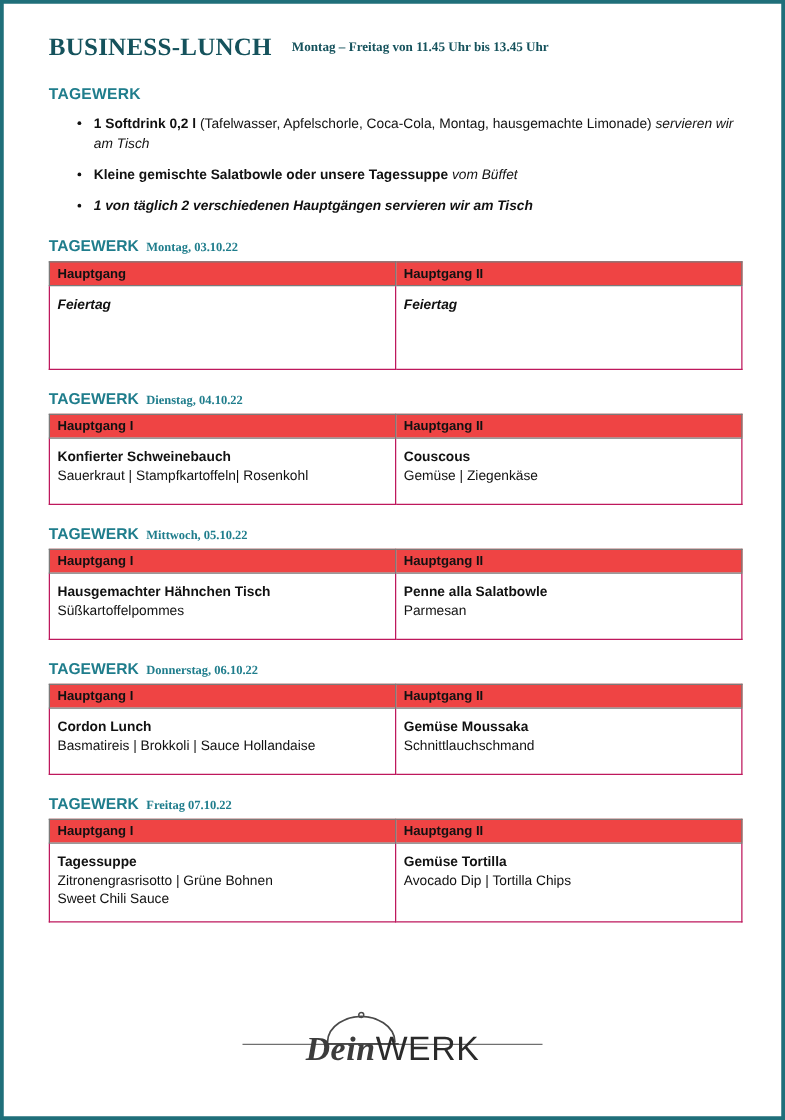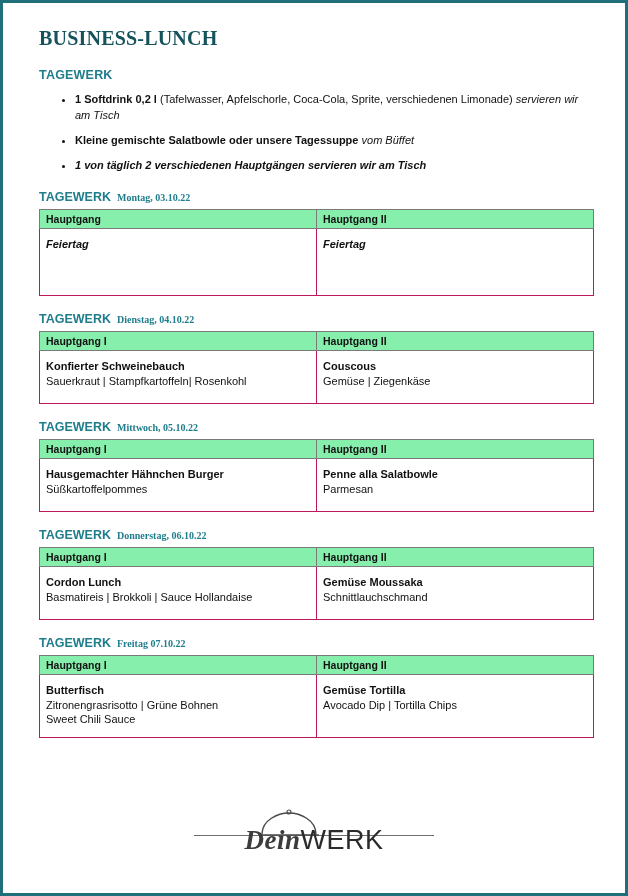--- a/index.html
+++ b/index.html
@@ -103,21 +103,21 @@
     font-size: 10px;
     color: #1f7d8c;
   }
 
   table.menu {
     width: 554px;
     border-collapse: collapse;
     table-layout: fixed;
   }
   table.menu th {
-    background: #86efac;
+    background: #ef4444;
     border: 1px solid #7a7a7a;
     font-family: "Liberation Sans", sans-serif;
     font-size: 10.5px;
     font-weight: bold;
     text-align: left;
     padding: 3px 6px;
     color: #111111;
   }
   table.menu td {
     border: 1px solid #be185d;
@@ -199,28 +199,29 @@
   }
 </style>
 </head>
 <body>
 
 <div class="page">
   <div class="content">
 
     <div class="title-row">
       <span class="doc-title">BUSINESS-LUNCH</span>
+      <span class="doc-subtitle">Montag – Freitag von 11.45 Uhr bis 13.45 Uhr</span>
     </div>
 
     <div class="section-label">TAGEWERK</div>
 
 
     <ul class="bullets">
       <li>
-        <span class="b">1 Softdrink 0,2 l</span><span> (Tafelwasser, Apfelschorle, Coca-Cola, Sprite, verschiedenen Limonade) </span><span class="i">servieren wir am Tisch</span>
+        <span class="b">1 Softdrink 0,2 l</span><span> (Tafelwasser, Apfelschorle, Coca-Cola, Montag, hausgemachte Limonade) </span><span class="i">servieren wir am Tisch</span>
       </li>
       <li>
         <span class="b">Kleine gemischte Salatbowle oder unsere Tagessuppe</span><span> </span><span class="i">vom Büffet</span>
       </li>
       <li>
         <span class="bi">1 von täglich 2 verschiedenen Hauptgängen servieren wir am Tisch</span>
       </li>
     </ul>
 
     <div class="day-head">
@@ -292,21 +293,21 @@
         </colgroup>
       <thead>
         <tr>
           <th>Hauptgang I</th>
           <th>Hauptgang II</th>
         </tr>
       </thead>
       <tbody>
         <tr>
           <td class="cell-std">
-            <span class="dish-name">Hausgemachter Hähnchen Burger</span>
+            <span class="dish-name">Hausgemachter Hähnchen Tisch</span>
             <span class="dish-sub">Süßkartoffelpommes</span>
           </td>
           <td class="cell-std">
             <span class="dish-name">Penne alla Salatbowle</span>
             <span class="dish-sub">Parmesan</span>
           </td>
         </tr>
       </tbody>
     </table>
 
@@ -350,21 +351,21 @@
         </colgroup>
       <thead>
         <tr>
           <th>Hauptgang I</th>
           <th>Hauptgang II</th>
         </tr>
       </thead>
       <tbody>
         <tr>
           <td class="cell-std">
-            <span class="dish-name">Butterfisch</span>
+            <span class="dish-name">Tagessuppe</span>
             <span class="dish-sub">Zitronengrasrisotto | Grüne Bohnen</span>
             <span class="dish-sub">Sweet Chili Sauce</span>
           </td>
           <td class="cell-std">
             <span class="dish-name">Gemüse Tortilla</span>
             <span class="dish-sub">Avocado Dip | Tortilla Chips</span>
           </td>
         </tr>
       </tbody>
     </table>

